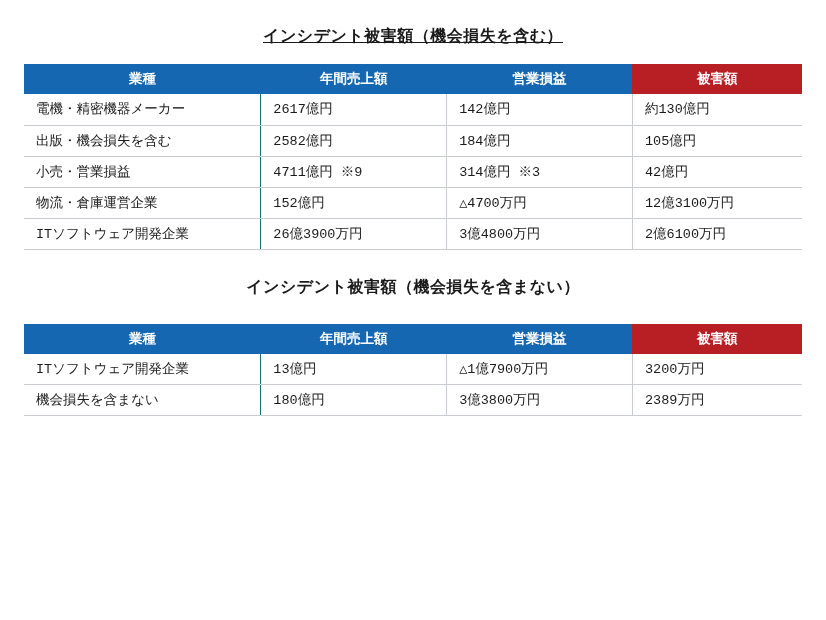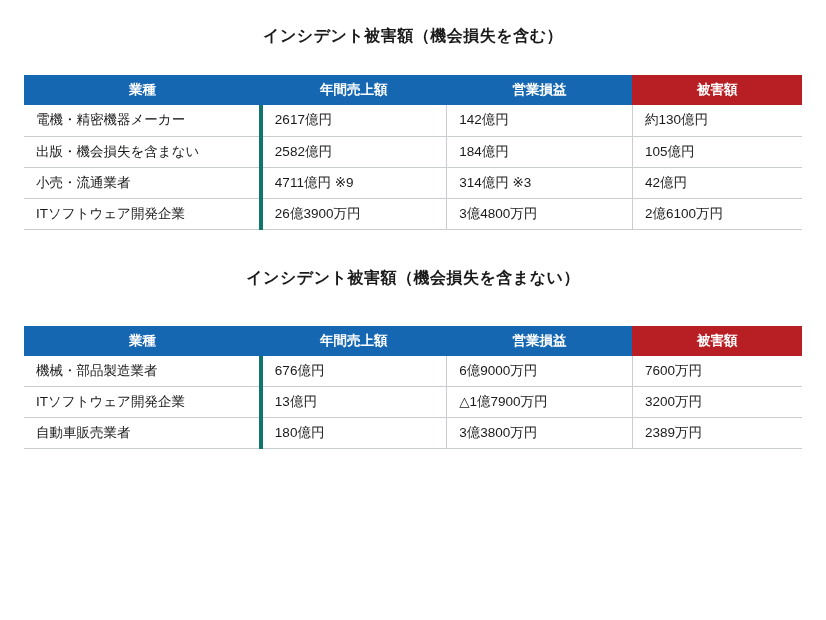--- a/index.html
+++ b/index.html
@@ -25,29 +25,30 @@
     width: 826px;
     box-sizing: border-box;
   }
   .section-title {
     text-align: center;
     font-size: 16px;
     font-weight: bold;
     color: #1a1a1a;
     letter-spacing: 0.5px;
   }
-  .sec1 .section-title { padding-top: 26px; padding-bottom: 12px; }
+  .sec1 .section-title { padding-top: 26px; padding-bottom: 12px; text-decoration: underline; }
   .sec2 .section-title { padding-top: 22px; padding-bottom: 21px; }
 
   table.datatable {
     border-collapse: collapse;
     table-layout: fixed;
-    margin: 16px auto;
+    margin: 5px auto;
     width: 778px;
     background: #ffffff;
+    font-family: Liberation Mono, monospace;
   }
   table.datatable th {
     font-size: 13.5px;
     font-weight: bold;
     color: #ffffff;
     text-align: center;
     height: 30px;
     padding: 0 6px;
     box-sizing: border-box;
     border: none;
@@ -61,21 +62,21 @@
     color: #1a1a1a;
     height: 31px;
     padding: 0 12px;
     box-sizing: border-box;
     border-bottom: 1px solid #c9ccd1;
     background: #ffffff;
     white-space: nowrap;
     overflow: hidden;
   }
   table.datatable tr.data-row td.col-ind {
-    border-right: 4px solid #0f766e;
+    border-right: 1px solid #0f766e;
   }
   table.datatable tr.data-row td.col-rev,
   table.datatable tr.data-row td.col-op {
     border-right: 1px solid #c9ccd1;
   }
   table.datatable tr.data-row:last-child td {
     border-bottom: 1px solid #c9ccd1;
   }
   .col-ind { width: 232px; }
   .col-rev { width: 182px; }
@@ -99,30 +100,36 @@
         </tr>
       </thead>
       <tbody>
         <tr class="data-row">
           <td class="col-ind">電機・精密機器メーカー</td>
           <td class="col-rev">2617億円</td>
           <td class="col-op">142億円</td>
           <td class="col-dmg">約130億円</td>
         </tr>
         <tr class="data-row">
-          <td class="col-ind">出版・機会損失を含まない</td>
+          <td class="col-ind">出版・機会損失を含む</td>
           <td class="col-rev">2582億円</td>
           <td class="col-op">184億円</td>
           <td class="col-dmg">105億円</td>
         </tr>
         <tr class="data-row">
-          <td class="col-ind">小売・流通業者</td>
+          <td class="col-ind">小売・営業損益</td>
           <td class="col-rev">4711億円 ※9</td>
           <td class="col-op">314億円 ※3</td>
           <td class="col-dmg">42億円</td>
+        </tr>
+        <tr class="data-row">
+          <td class="col-ind">物流・倉庫運営企業</td>
+          <td class="col-rev">152億円</td>
+          <td class="col-op">△4700万円</td>
+          <td class="col-dmg">12億3100万円</td>
         </tr>
         <tr class="data-row">
           <td class="col-ind">ITソフトウェア開発企業</td>
           <td class="col-rev">26億3900万円</td>
           <td class="col-op">3億4800万円</td>
           <td class="col-dmg">2億6100万円</td>
         </tr>
       </tbody>
     </table>
   </div>
@@ -133,33 +140,27 @@
       <thead>
         <tr>
           <th class="h-blue col-ind">業種</th>
           <th class="h-blue col-rev sep-l">年間売上額</th>
           <th class="h-blue col-op sep-l">営業損益</th>
           <th class="h-red col-dmg sep-l">被害額</th>
         </tr>
       </thead>
       <tbody>
         <tr class="data-row">
-          <td class="col-ind">機械・部品製造業者</td>
-          <td class="col-rev">676億円</td>
-          <td class="col-op">6億9000万円</td>
-          <td class="col-dmg">7600万円</td>
-        </tr>
-        <tr class="data-row">
           <td class="col-ind">ITソフトウェア開発企業</td>
           <td class="col-rev">13億円</td>
           <td class="col-op">△1億7900万円</td>
           <td class="col-dmg">3200万円</td>
         </tr>
         <tr class="data-row">
-          <td class="col-ind">自動車販売業者</td>
+          <td class="col-ind">機会損失を含まない</td>
           <td class="col-rev">180億円</td>
           <td class="col-op">3億3800万円</td>
           <td class="col-dmg">2389万円</td>
         </tr>
       </tbody>
     </table>
   </div>
 
 </div>
 

